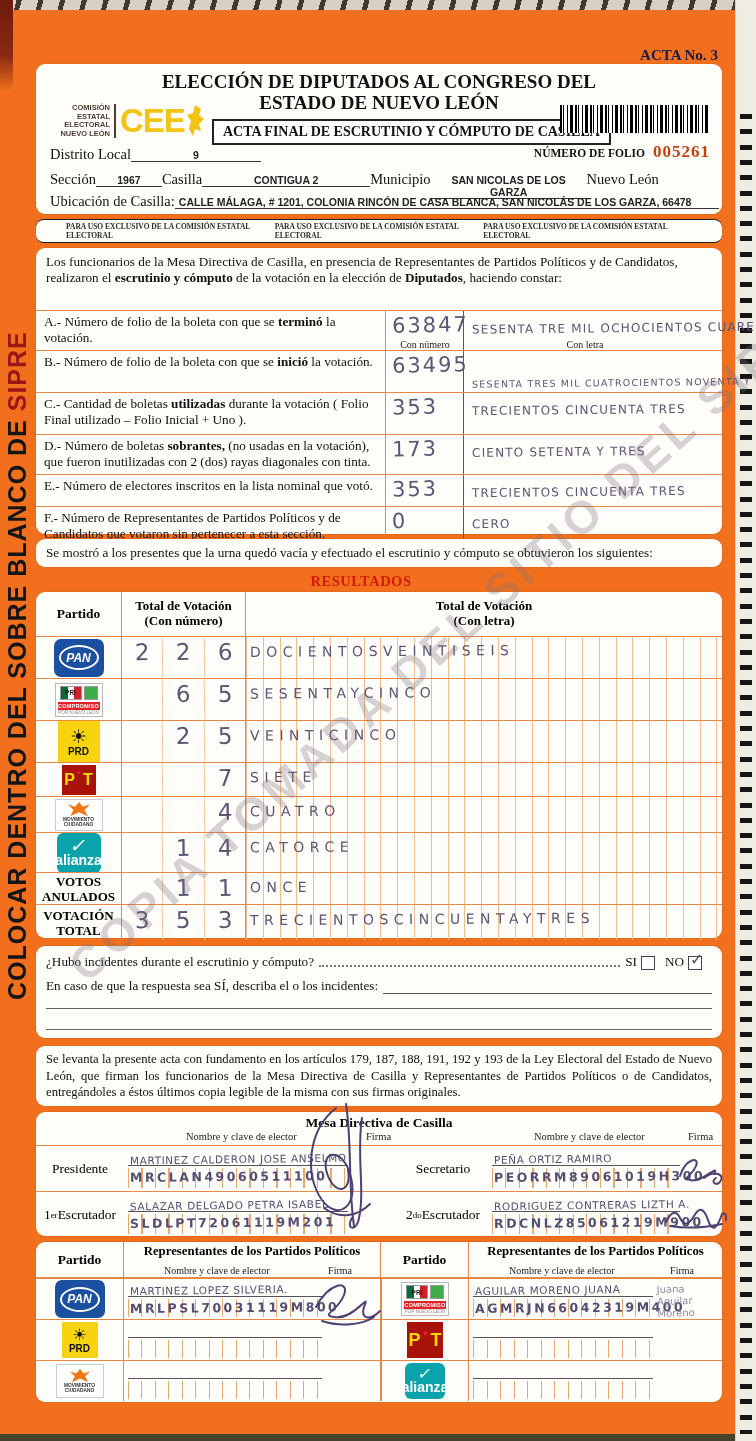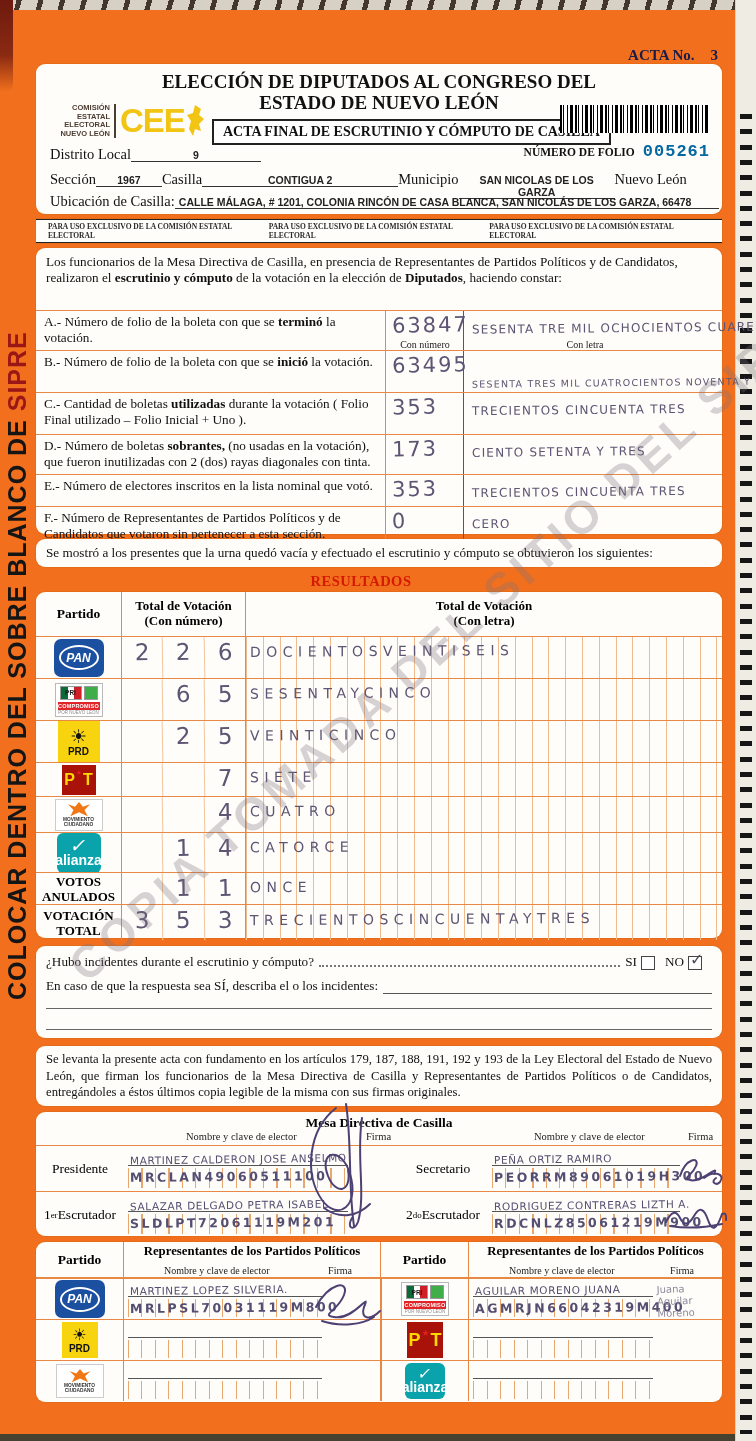--- a/index.html
+++ b/index.html
@@ -24,48 +24,48 @@
   
   .watermark { position:absolute; left:58px; top:952px; transform:rotate(-42deg); transform-origin:0 0;
     font-family:"Liberation Sans",sans-serif; font-weight:bold; font-size:46px; letter-spacing:5px;
     color:rgba(118,112,124,0.30); white-space:nowrap; z-index:6; pointer-events:none; }
 
   
   .panel { position:absolute; left:36px; width:686px; background:#fffdf9; border-radius:9px;
     box-shadow:0 0 0 1px rgba(210,100,20,0.35); }
 
   .acta-no { position:absolute; top:47px; right:38px; font-weight:bold; font-size:15px; color:#1c1c48; }
-  .acta-no span { margin-left:16px; }
+  .acta-no span { margin-left:4px; }
 
   
   .p-header { top:64px; height:150px; }
   .title-l1 { position:absolute; top:7px; left:0; right:0; text-align:center; font-weight:bold; font-size:19px; color:#111; }
   .title-l2 { position:absolute; top:28px; left:0; right:0; text-align:center; font-weight:bold; font-size:19px; color:#111; }
   .logo-block { position:absolute; left:12px; top:38px; display:flex; align-items:center; }
   .org-text { width:62px; text-align:right; font-family:"Liberation Sans",sans-serif; font-weight:bold; font-size:7.5px; line-height:8.5px; color:#4c3c32; }
   .logo-divider { width:2px; height:34px; background:#4c3c32; margin:0 4px; }
   .cee-text { font-family:"Liberation Sans",sans-serif; font-weight:bold; font-size:33px; color:#f2c414; letter-spacing:-1px; }
   .state-shape { margin-left:2px; }
   .subtitle-box { position:absolute; left:176px; top:55px; border:2px solid #222; padding:3px 9px; font-weight:bold; font-size:14px; color:#111; background:#fff; }
   .barcode { position:absolute; right:12px; top:41px; width:150px; height:28px;
     background:repeating-linear-gradient(90deg,#000 0 2px,#fff 2px 3px,#000 3px 4px,#fff 4px 7px,#000 7px 8px,#fff 8px 10px,#000 10px 13px,#fff 13px 15px); }
   .folio-row { position:absolute; right:12px; top:78px; display:flex; align-items:baseline; }
   .folio-label { font-weight:bold; font-size:11.5px; color:#111; margin-right:8px; }
-  .folio-value { font-family:Liberation Mono, monospace; font-weight:bold; font-size:17px; color:#0369a1; letter-spacing:1px; }
+  .folio-value { font-family:Liberation Serif, serif; font-weight:bold; font-size:17px; color:#c2410c; letter-spacing:1px; }
   .frow { position:absolute; left:14px; display:flex; align-items:baseline; font-size:14.5px; color:#111; }
   .frow .lbl { white-space:nowrap; }
   .fval { border-bottom:1px solid #333; text-align:center; font-family:"Liberation Sans",sans-serif; font-size:10.5px; font-weight:bold; color:#222; padding:0 4px; }
   .r-distrito { top:82px; }
   .r-seccion { top:107px; }
   .r-ubicacion { top:129px; }
   .r-ubicacion .fval { text-align:left; }
 
   
-  .uso-strip { top:219px; height:24px; display:flex; align-items:center; justify-content:space-between; padding:0 12px;
-    border-top:1px solid #222; border-bottom:1px solid #222; border-radius:0; }
+  .uso-strip { top:219px; height:24px; display:flex; align-items:center; justify-content:space-between; padding:0 30px;
+    border-top:1px solid #222; border-bottom:1px solid #222; border-radius:8px; }
   .uso-strip span { font-weight:bold; font-size:7.5px; color:#2a2a2a; }
 
   
   .p-counts { top:248px; height:286px; }
   .intro { margin:6px 10px 0; font-size:13.2px; line-height:16px; color:#111; height:36px; }
   .ctable { position:absolute; top:48px; left:0; right:0; bottom:0; }
   .chead { position:absolute; top:0; height:14px; font-size:10px; text-align:center; color:#222;margin-top:43px; }
   .chead.num { left:350px; width:78px; }
   .chead.let { left:428px; right:16px; }
   .crow { display:flex; border-top:1px solid #e6judge8945; border-top:1px solid #e78945; }
@@ -218,21 +218,21 @@
       <span class="folio-value">005261</span>
     </div>
     <div class="frow r-distrito">
       <span class="lbl">Distrito Local</span>
       <span class="fval" style="width:130px">9</span>
     </div>
     <div class="frow r-seccion">
       <span class="lbl">Sección</span>
       <span class="fval" style="width:66px">1967</span>
       <span class="lbl">Casilla</span>
-      <span class="fval" style="width:196px">CONTIGUA 2</span>
+      <span class="fval" style="width:168px">CONTIGUA 2</span>
       <span class="lbl">Municipio</span>
       <span class="fval" style="width:156px">SAN NICOLAS DE LOS GARZA</span>
       <span class="lbl">Nuevo León</span>
     </div>
     <div class="frow r-ubicacion">
       <span class="lbl">Ubicación de Casilla:</span>
       <span class="fval" style="width:544px">CALLE MÁLAGA, # 1201, COLONIA RINCÓN DE CASA BLANCA, SAN NICOLÁS DE LOS GARZA, 66478</span>
     </div>
   </div>
 

